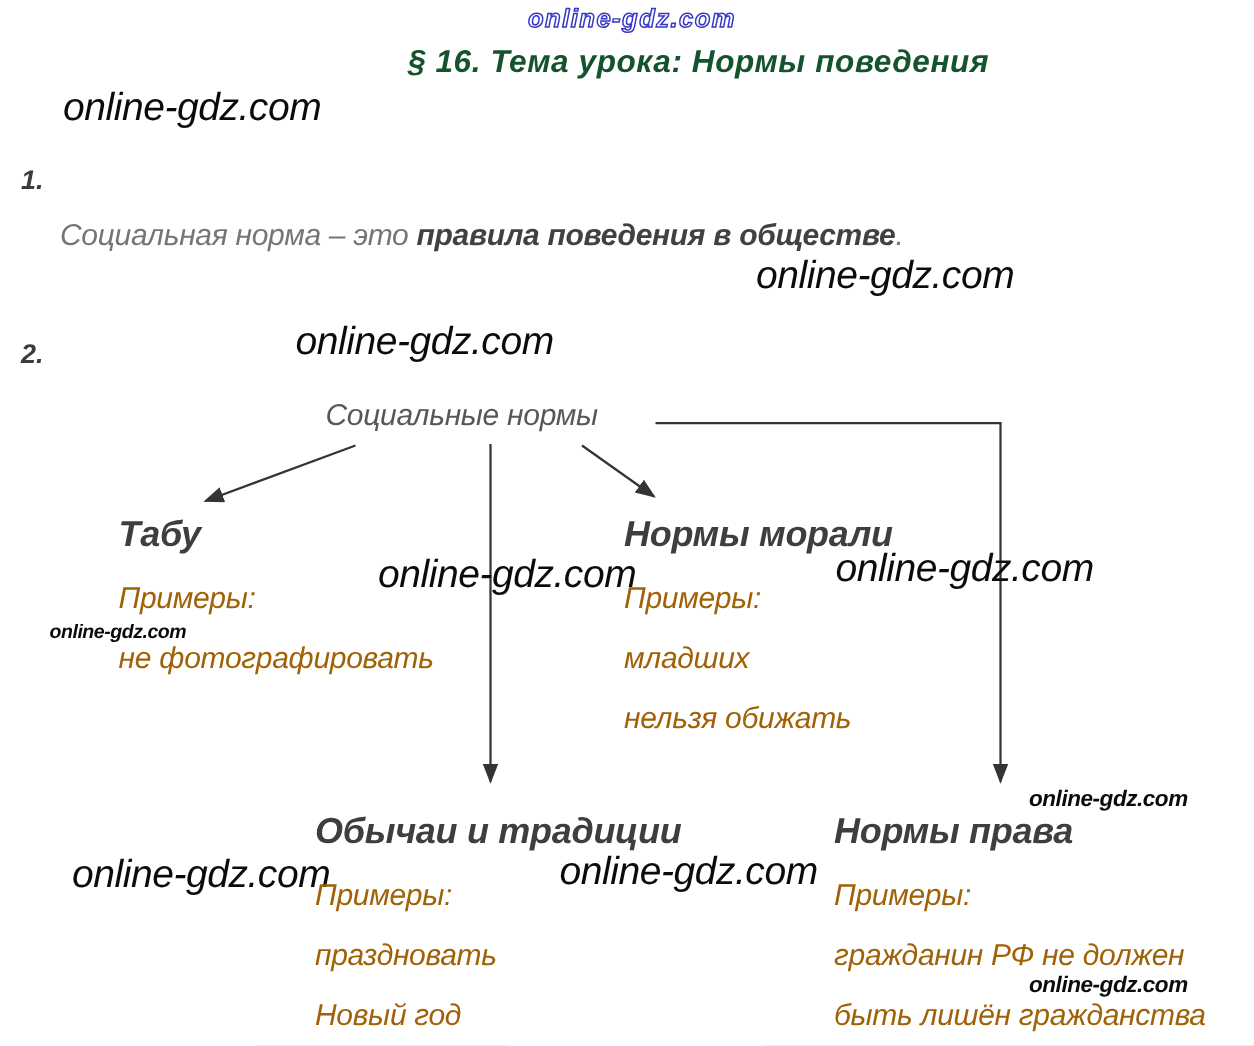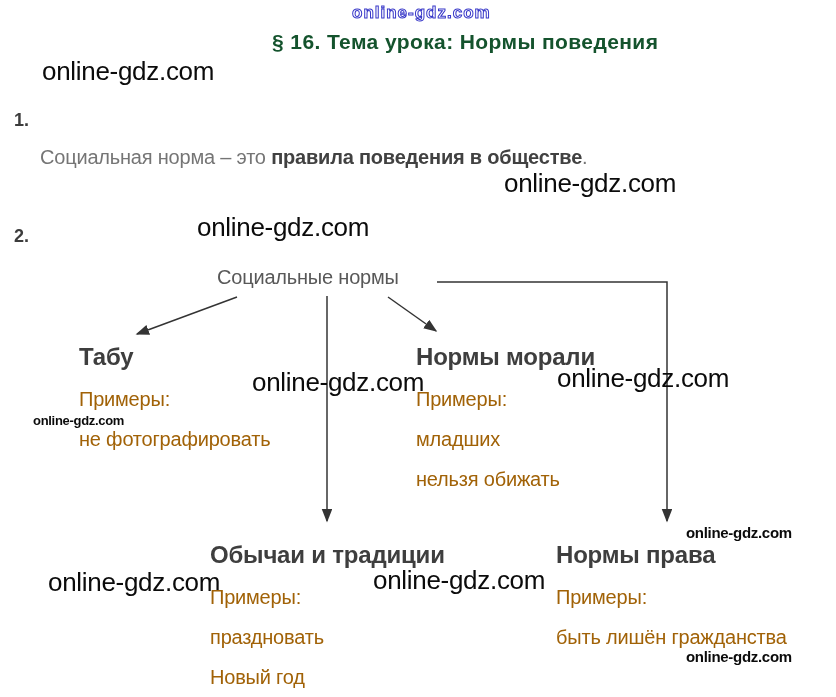--- a/index.html
+++ b/index.html
@@ -1,20 +1,20 @@
 <!DOCTYPE html>
 <html><head>
 <meta charset="utf-8">
 <style>
   html,body{margin:0;padding:0;background:#e8e8e8;}
   .page{
     position:relative;width:836px;height:697px;background:#ffffff;overflow:hidden;
     font-family:"Liberation Sans","DejaVu Sans",sans-serif;color:#3e3e3e;
   }
-  .abs{position:absolute;white-space:nowrap;}
+  .abs{position:absolute;white-space:nowrap;font-style:italic;}
   
   .wm{color:#0b0b0b;font-weight:400;letter-spacing:-0.3px;}
   .wm-lg{font-size:26px;}
   .wm-sm{font-size:13px;font-weight:600;}
   .wm-md{font-size:15px;font-weight:600;}
   .wm-outline{
     font-size:17px;font-weight:700;color:#3737c8;letter-spacing:1px;
     -webkit-text-fill-color:transparent;-webkit-text-stroke:1px #3737c8;
   }
   
@@ -89,16 +89,17 @@
   <div class="abs branch" style="left:210px;top:541px;">
     <div class="b-title">Обычаи и традиции</div>
     <div class="b-line">Примеры:</div>
     <div class="b-line">праздновать</div>
     <div class="b-line">Новый год</div>
   </div>
 
   <div class="abs branch" style="left:556px;top:541px;">
     <div class="b-title">Нормы права</div>
     <div class="b-line">Примеры:</div>
+    <div class="b-line">гражданин РФ не должен</div>
     <div class="b-line">быть лишён гражданства</div>
   </div>
 
 </div>
 
 </body></html>

